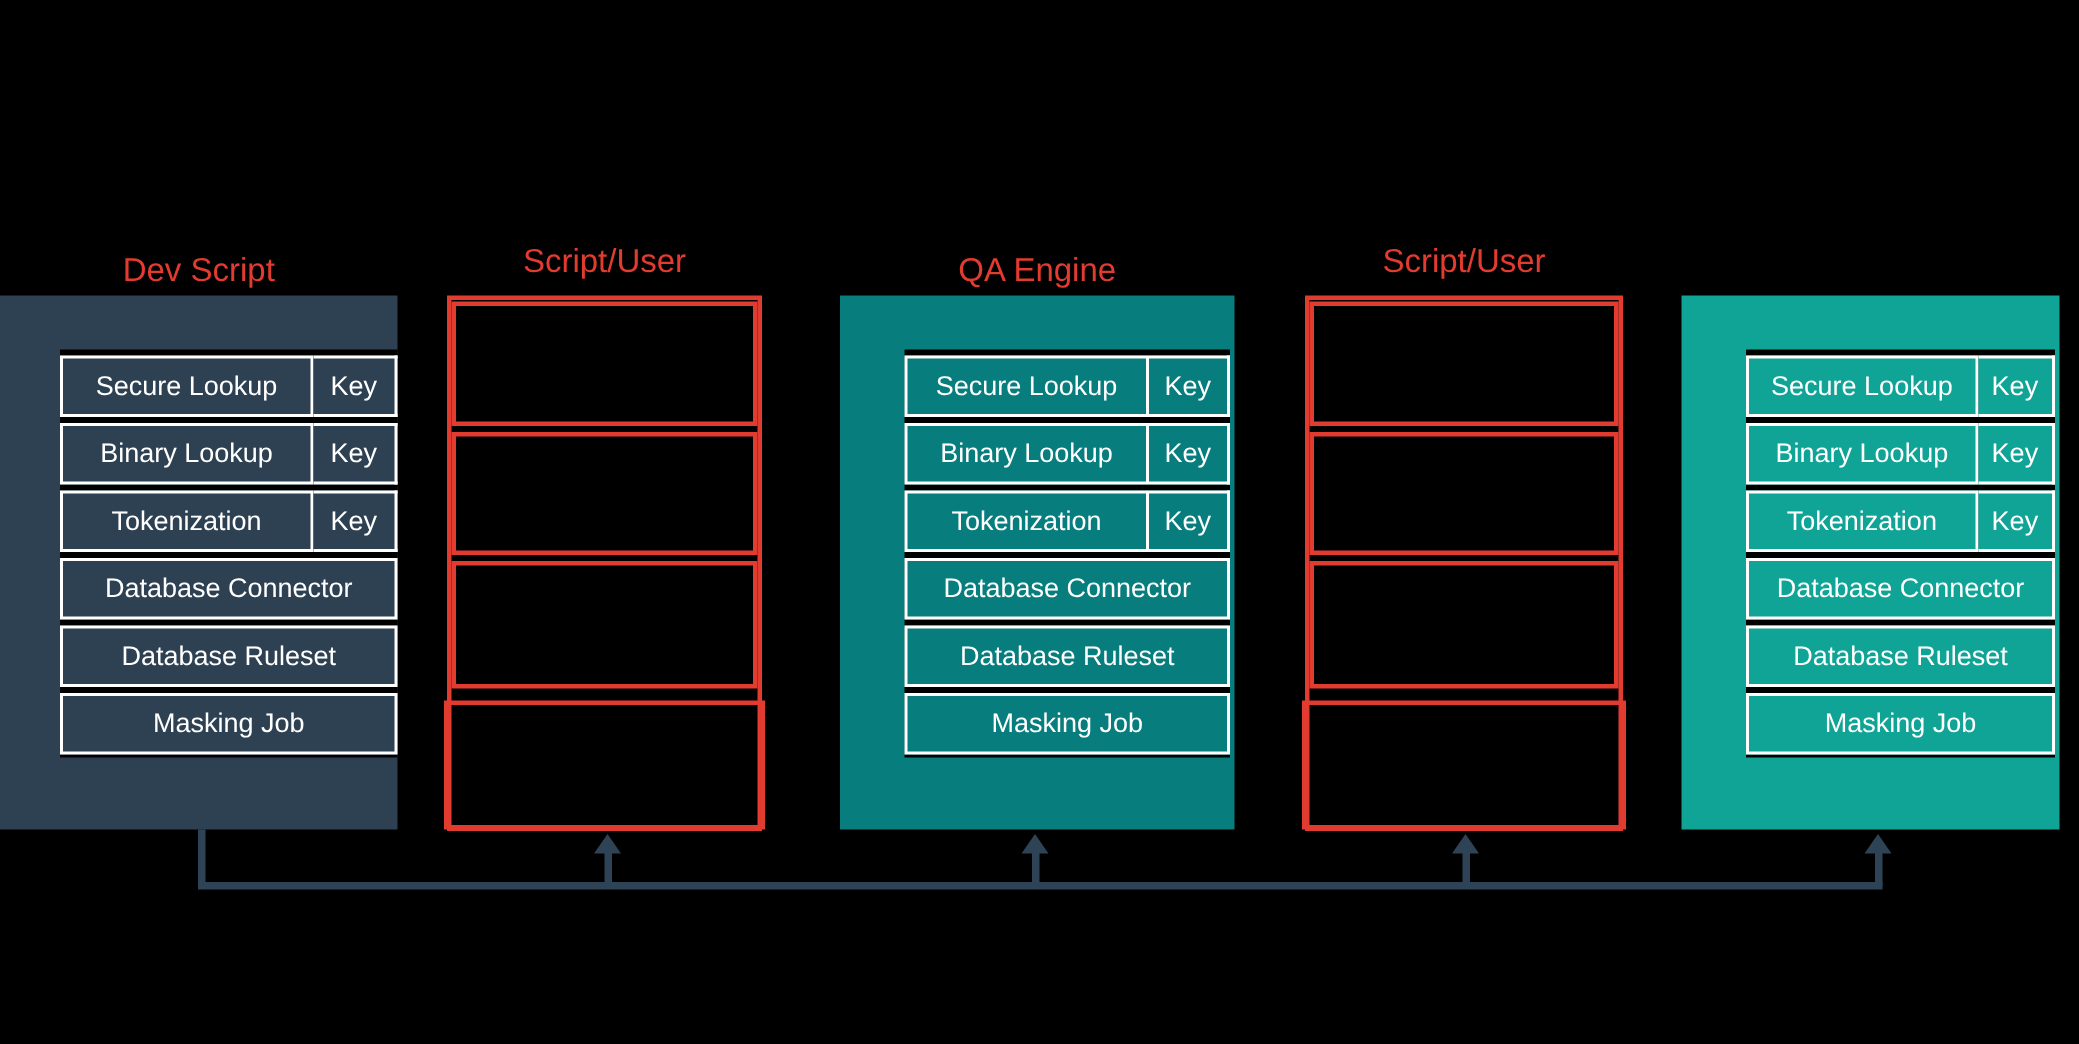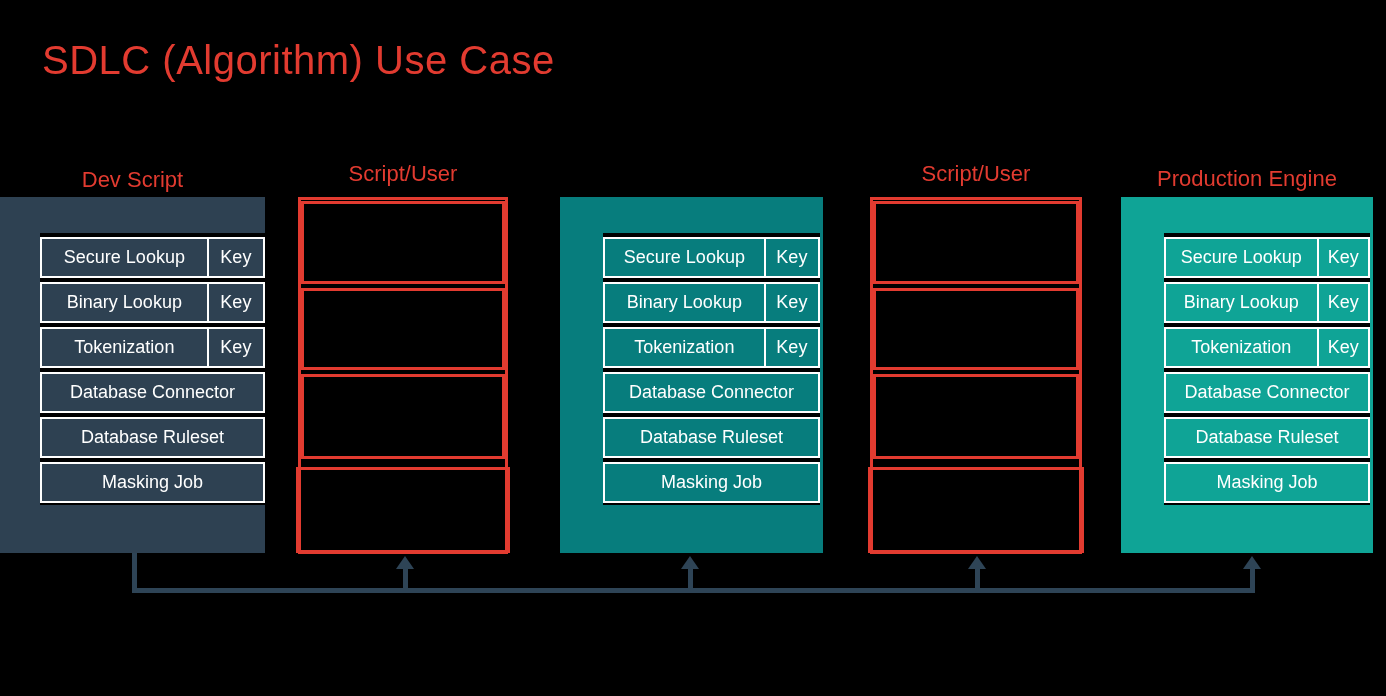--- a/index.html
+++ b/index.html
@@ -58,26 +58,25 @@
     position:absolute; width:0; height:0;
     border-left:9px solid transparent; border-right:9px solid transparent;
     border-bottom:13px solid #2e4456;
   }
 </style>
 </head>
 <body>
 
 <div id="stage">
 
-  <div class="title">SDLC (Algorithm) Use Case</div>
 
   <div class="hdr" style="left:0;width:265px;top:167px">Dev Script</div>
   <div class="hdr" style="left:298px;width:210px;top:161px">Script/User</div>
+  <div class="hdr" style="left:560px;width:263px;top:167px">QA Engine</div>
   <div class="hdr" style="left:870px;width:212px;top:161px">Script/User</div>
-  <div class="hdr" style="left:1121px;width:252px;top:166px">Production Engine</div>
 
   <div class="col engine dev" style="left:0;width:265px;">
     <div class="rows">
       <div class="row">
         <div class="cell lbl">Secure Lookup</div>
         <div class="cell key">Key</div>
       </div>
       <div class="row">
         <div class="cell lbl">Binary Lookup</div>
         <div class="cell key">Key</div>

